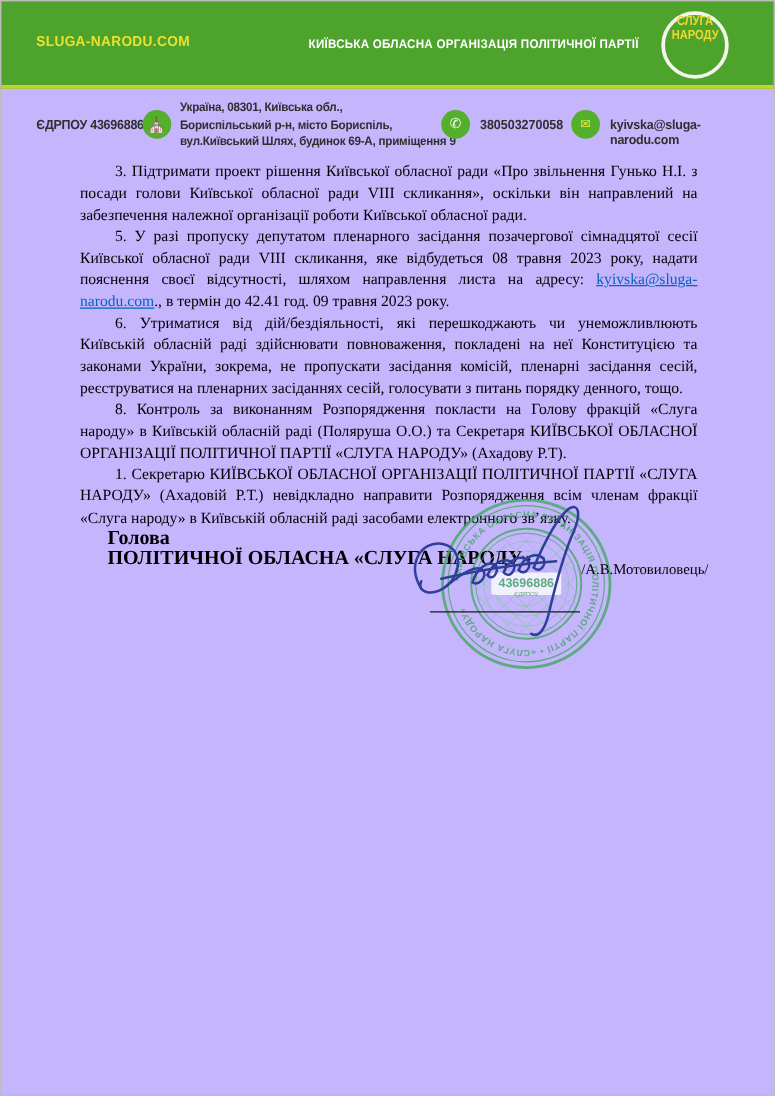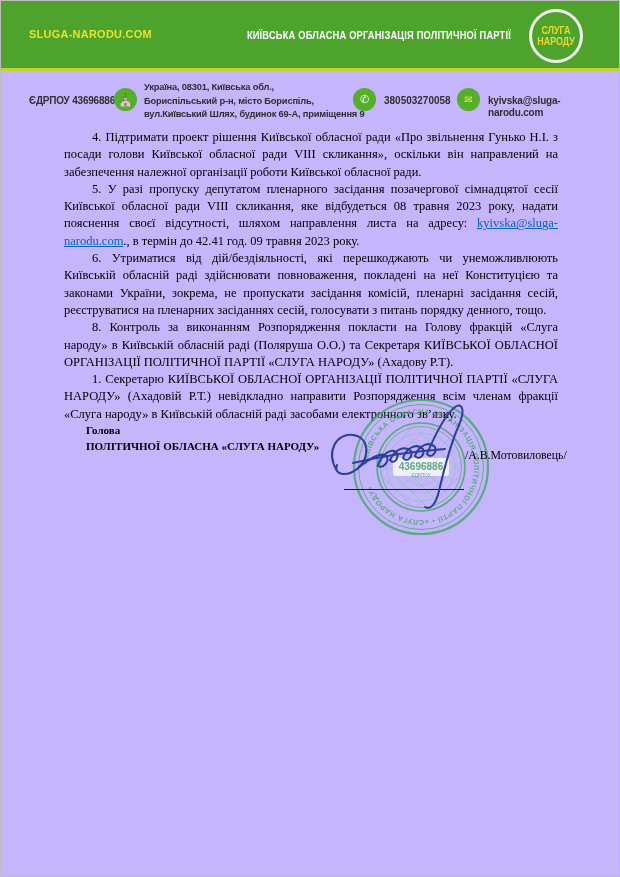--- a/index.html
+++ b/index.html
@@ -50,21 +50,20 @@
   .logo-circle {
     position: absolute;
     right: 36px; top: 8px;
     width: 54px; height: 54px;
     border-radius: 50%;
     background: #4da32c;
     border: 3px solid #f2f5ec;
     display: flex;
     flex-direction: column;
     align-items: center;
-    justify-content: center;
   }
   .logo-circle span {
     font-family: "Liberation Sans", sans-serif;
     font-weight: bold;
     font-size: 10.5px;
     line-height: 11px;
     color: #ecd92e;
     transform: scaleX(0.85);
   }
 
@@ -144,21 +143,21 @@
   .doc-body a.email-link {
     color: #0563c1;
     text-decoration: underline;
     cursor: pointer;
   }
 
   
   .sig-titles {
     position: absolute;
     left: 85px; top: 422px;
-    font-size: 11px;
+    font-size: 16px;
     font-weight: bold;
     line-height: 15.8px;
     color: #000000;
   }
   .sig-name {
     position: absolute;
     left: 464px; top: 447px;
     font-size: 11.8px;
     font-weight: normal;
     color: #000000;
@@ -208,21 +207,21 @@
     </div>
 
     <div class="icon-circle icon-phone">✆</div>
     <div class="phone-num">380503270058</div>
 
     <div class="icon-circle icon-mail">✉</div>
     <div class="email-addr">kyivska@sluga-narodu.com</div>
   </div>
 
   <div class="doc-body">
-    <p>4. Підтримати проект рішення Київської обласної ради «Про звільнення Гунько Н.І. з посади голови Київської обласної ради VIII скликання», оскільки він направлений на забезпечення належної організації роботи Київської обласної ради.</p>
+    <p>3. Підтримати проект рішення Київської обласної ради «Про звільнення Гунько Н.І. з посади голови Київської обласної ради VIII скликання», оскільки він направлений на забезпечення належної організації роботи Київської обласної ради.</p>
     <p><span>5. У разі пропуску депутатом пленарного засідання позачергової сімнадцятої сесії Київської обласної ради VIII скликання, яке відбудеться 08 травня 2023 року, надати пояснення своєї відсутності, шляхом направлення листа на адресу: </span><a class="email-link">kyivska@sluga-narodu.com</a><span>., в термін до 42.41 год. 09 травня 2023 року.</span></p>
     <p>6. Утриматися від дій/бездіяльності, які перешкоджають чи унеможливлюють Київській обласній раді здійснювати повноваження, покладені на неї Конституцією та законами України, зокрема, не пропускати засідання комісій, пленарні засідання сесій, реєструватися на пленарних засіданнях сесій, голосувати з питань порядку денного, тощо.</p>
     <p>8. Контроль за виконанням Розпорядження покласти на Голову фракцій «Слуга народу» в Київській обласній раді (Поляруша О.О.) та Секретаря КИЇВСЬКОЇ ОБЛАСНОЇ ОРГАНІЗАЦІЇ ПОЛІТИЧНОЇ ПАРТІЇ «СЛУГА НАРОДУ» (Ахадову Р.Т).</p>
     <p>1. Секретарю КИЇВСЬКОЇ ОБЛАСНОЇ ОРГАНІЗАЦІЇ ПОЛІТИЧНОЇ ПАРТІЇ «СЛУГА НАРОДУ» (Ахадовій Р.Т.) невідкладно направити Розпорядження всім членам фракції «Слуга народу» в Київській обласній раді засобами електронного зв’язку.</p>
   </div>
 
   <div class="sig-titles">
     <div>Голова</div>
     <div>ПОЛІТИЧНОЇ ОБЛАСНА «СЛУГА НАРОДУ»</div>
   </div>

